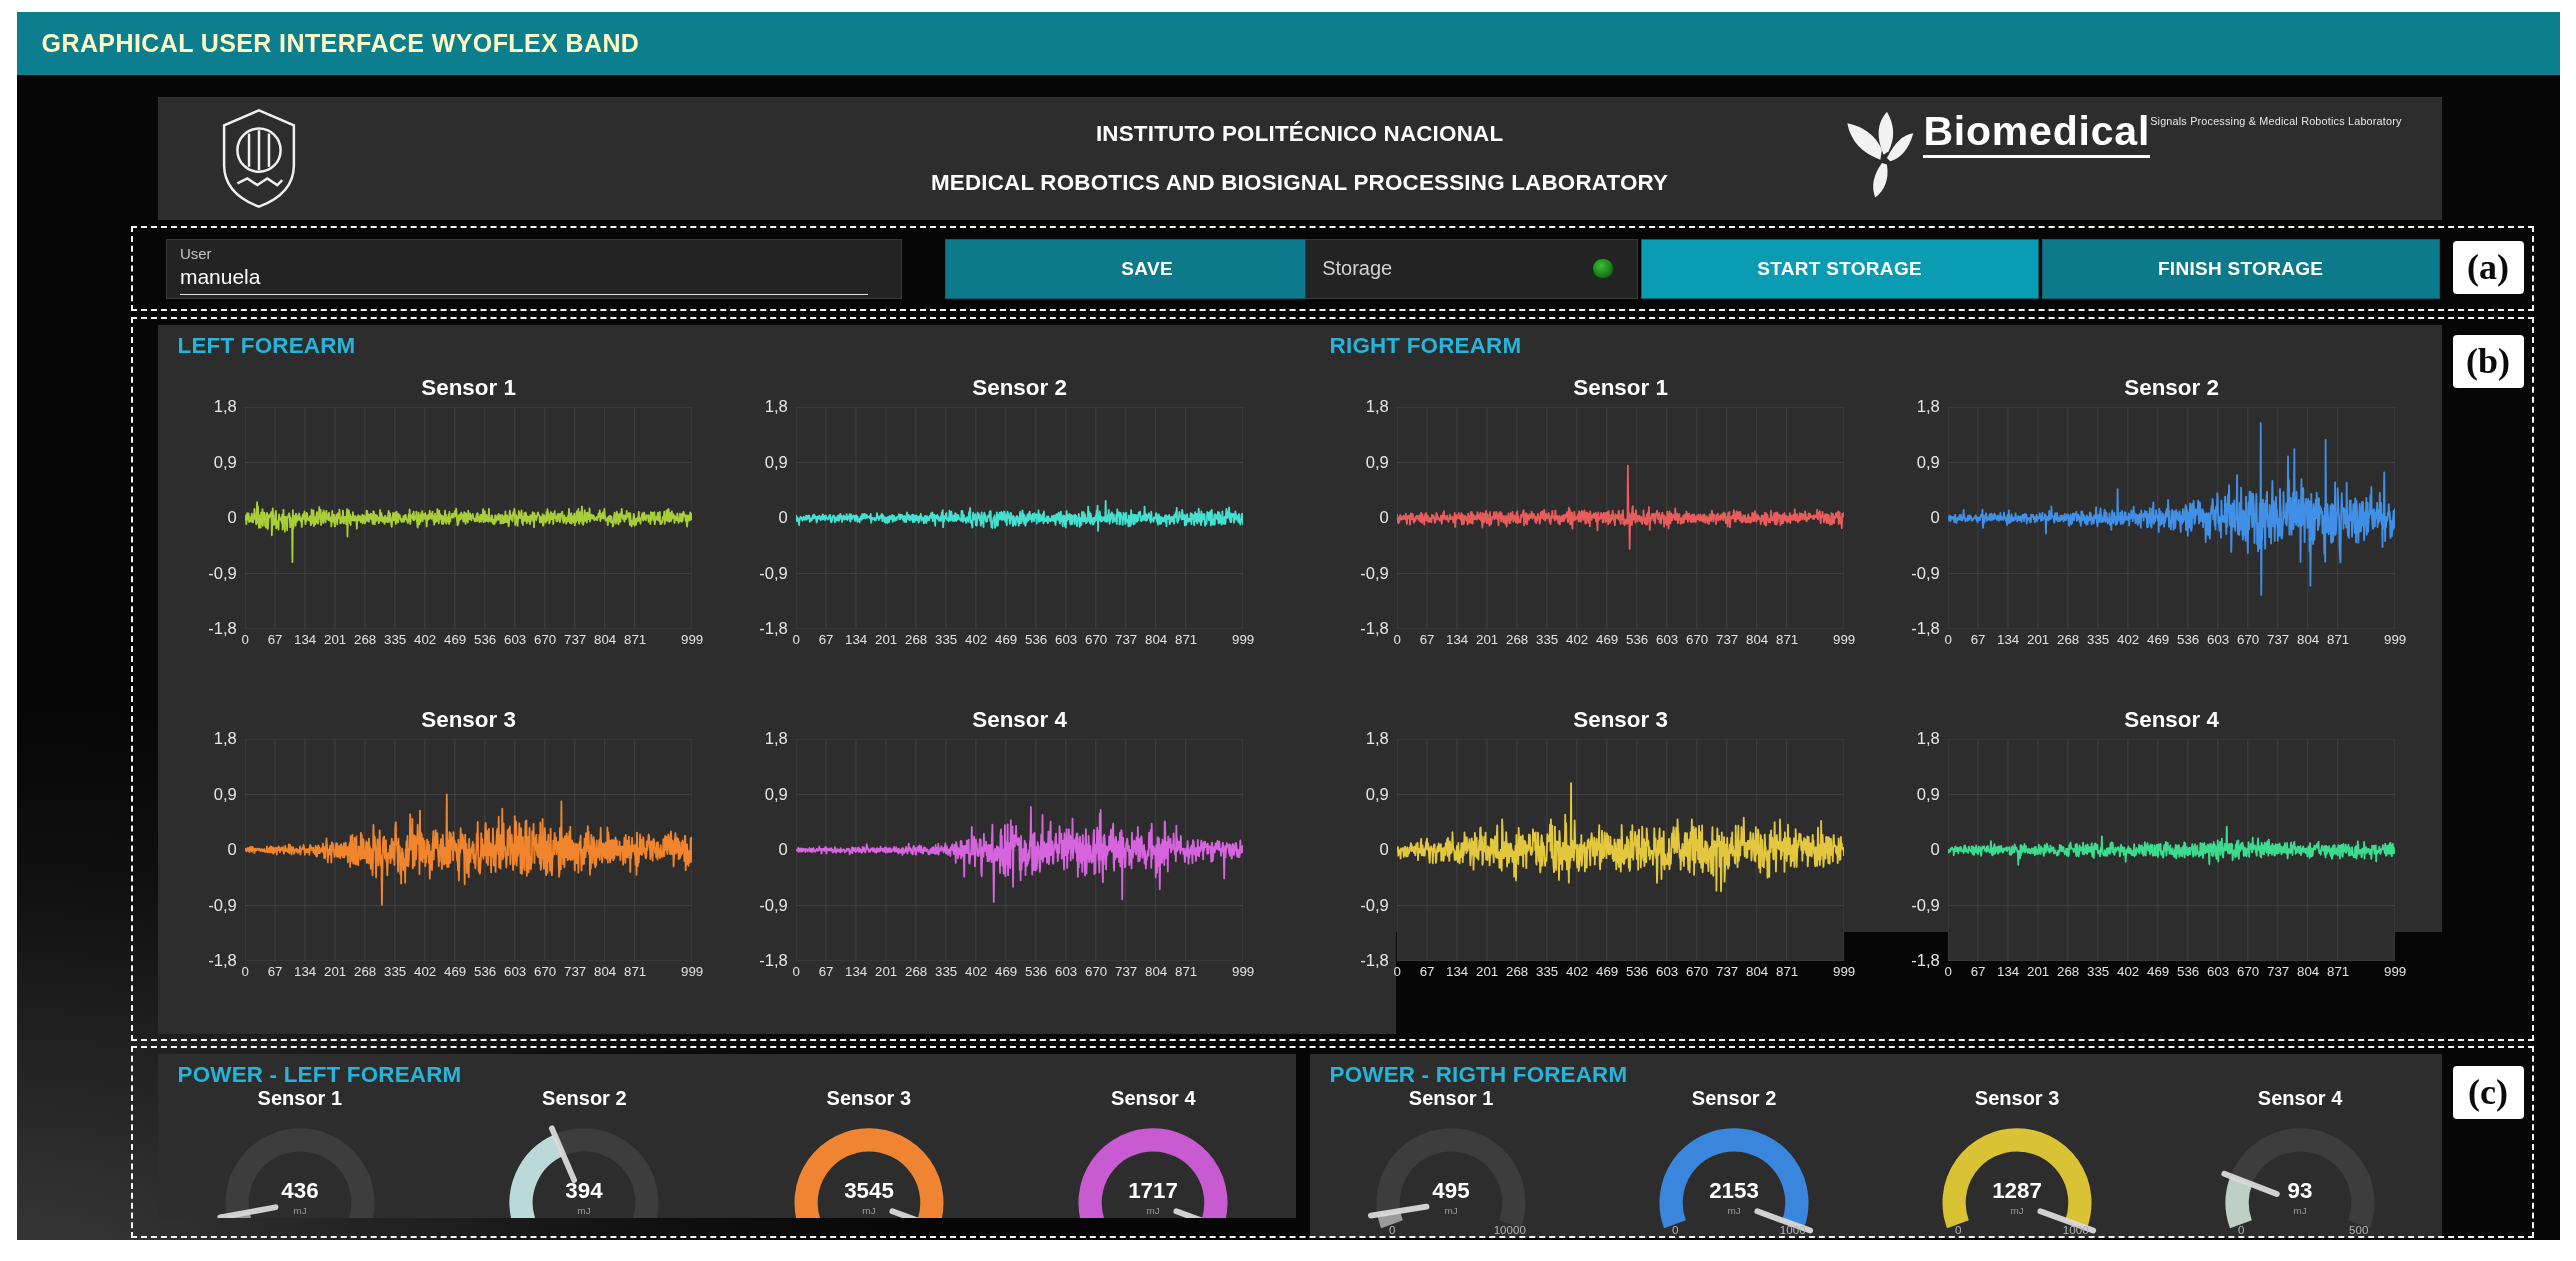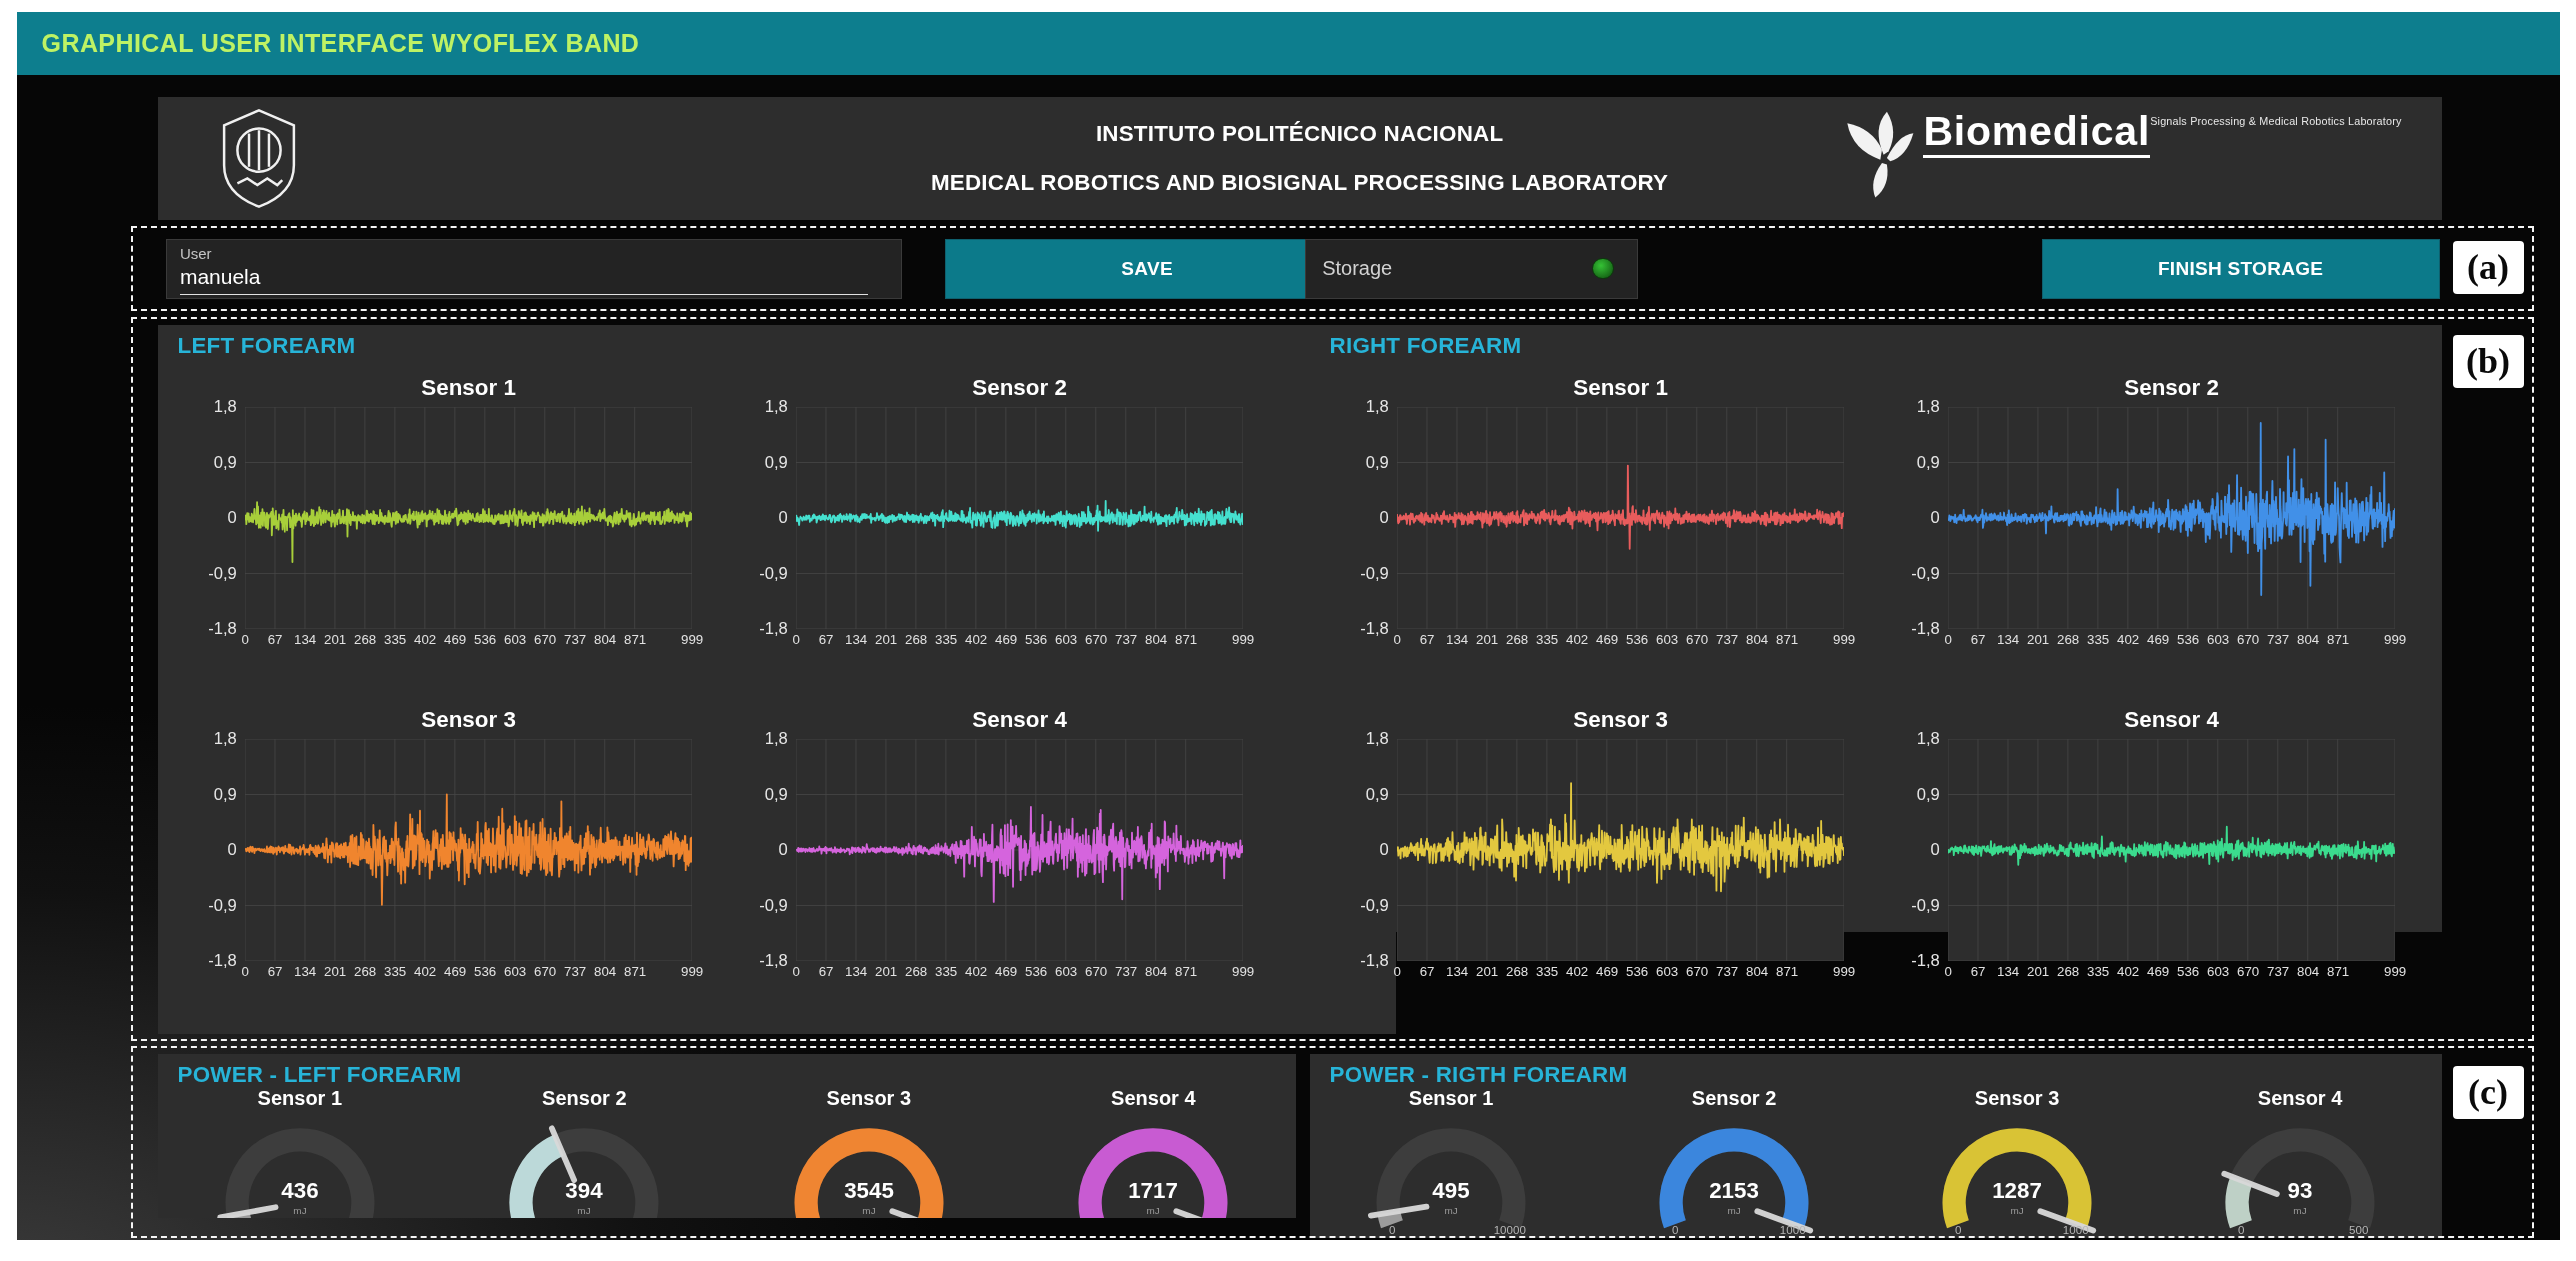--- a/index.html
+++ b/index.html
@@ -3,21 +3,21 @@
 <meta charset="utf-8">
 <style>
   * { margin:0; padding:0; box-sizing:border-box; }
   html,body { width:2576px; height:1261px; background:#ffffff; font-family:"Liberation Sans", sans-serif; }
   .page { position:relative; width:2576px; height:1261px; background:#ffffff; overflow:hidden; }
   .app { position:absolute; left:16.6px; top:11.6px; width:2543px; height:1228px;
          background: radial-gradient(1160px 746px at 0% 105%, #3c3c3c, #111 55%, #060606 80%);
          overflow:hidden; }
   .titlebar { position:absolute; left:0; top:0; width:2543px; height:63px; background:#0d7e8e;
               display:flex; align-items:center; padding-left:25px; }
-  .titlebar span { color:#bef264; font-size:25px; font-weight:600; letter-spacing:0.4px; }
+  .titlebar span { color:#fef9c3; font-size:25px; font-weight:600; letter-spacing:0.4px; }
 
   .panel { position:absolute; background:#2d2d2d; }
 
   
   .header-band { left:141px; top:85px; width:2284px; height:123px; }
   .ipn-logo { position:absolute; left:61px; top:10px; width:80px; height:103px; }
   .header-text { position:absolute; left:0; top:0; width:100%; height:100%; display:flex;
                  flex-direction:column; justify-content:center; align-items:center; gap:23px; }
   .header-text div { color:#fff; font-weight:700; font-size:22.4px; letter-spacing:0.2px; }
   .biomed { position:absolute; right:40px; top:13.3px; display:flex; align-items:flex-start; gap:8.3px; }
@@ -117,20 +117,21 @@
 
     <div class="user-field">
       <span class="user-label">User</span>
       <input class="user-input" type="text" value="manuela" style="">
     </div>
     <button class="btn btn-save">SAVE</button>
     <div class="storage-box">
       <span>Storage</span>
       <span class="led"></span>
     </div>
+    <button class="btn btn-start">START STORAGE</button>
     <button class="btn btn-finish">FINISH STORAGE</button>
 
     <div class="panel panel-lb">
       <div class="panel-title">LEFT FOREARM</div>
       <div class="charts-grid">
         <div class="chart">
             <div class="chart-title">Sensor 1</div>
             <div class="chart-body">
               <div class="ylabels">
                 <span class="ytick" style="top: 0px;">1,8</span>

